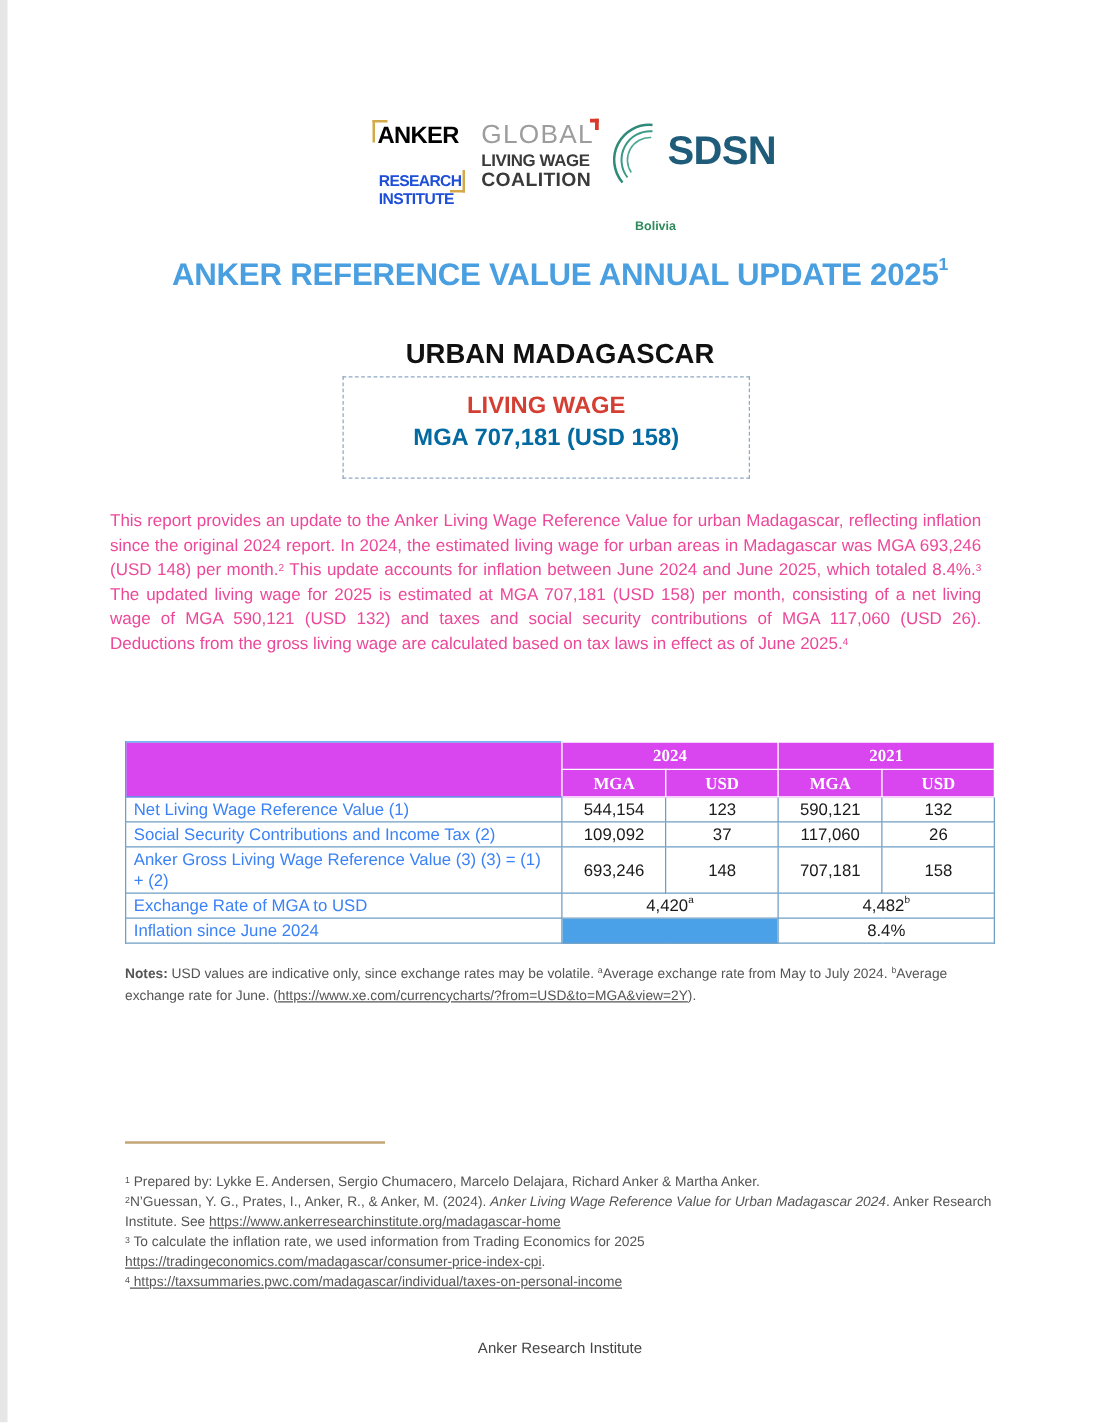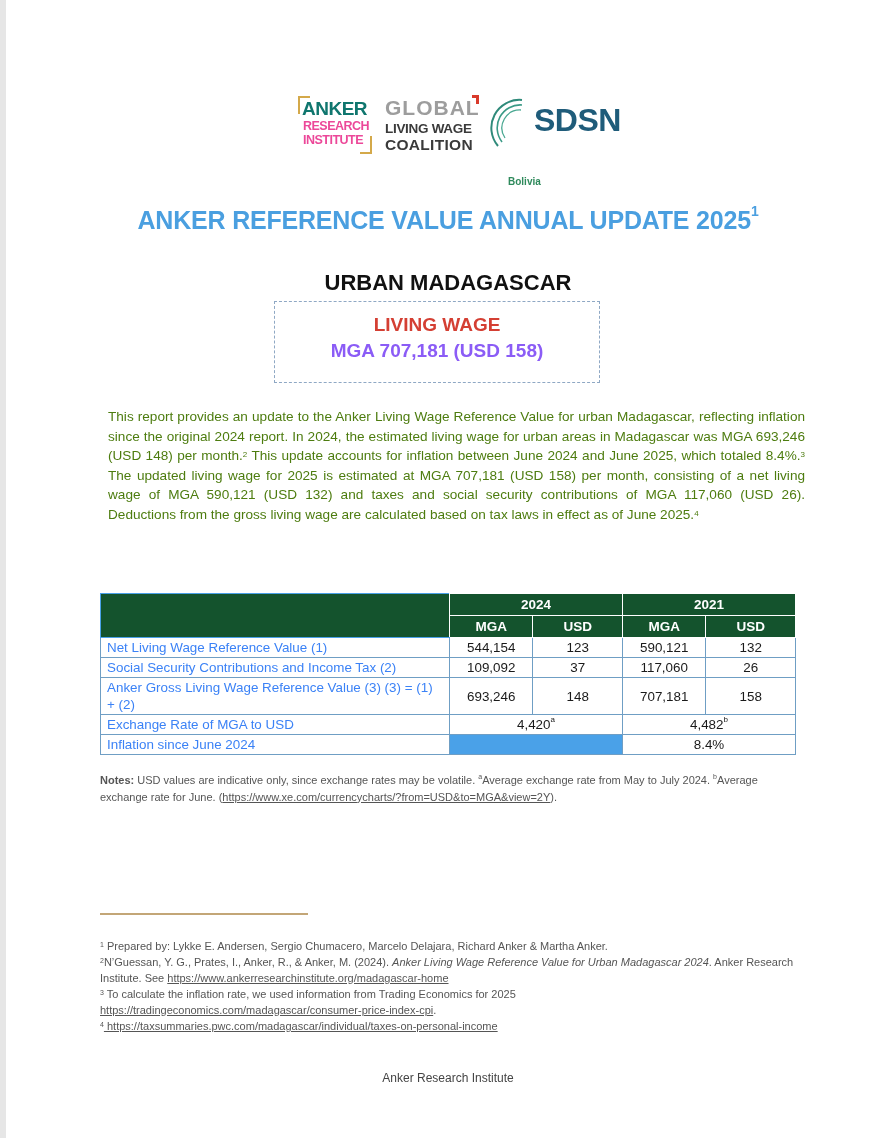--- a/index.html
+++ b/index.html
@@ -17,28 +17,28 @@
   .page { position: absolute; left: 0; top: 0; width: 880px; height: 1138px; }
 
   
   .logos { position: absolute; top: 94px; left: 298px; width: 300px; height: 62px; }
   .logo-anker { position: absolute; left: 0; top: 2px; width: 74px; height: 58px; }
   .logo-anker .brk-tl { position: absolute; left: 0; top: 0; width: 10px; height: 16px;
     border-left: 2px solid #d4a94a; border-top: 2px solid #d4a94a; }
   .logo-anker .brk-br { position: absolute; right: 0; bottom: 0; width: 10px; height: 16px;
     border-right: 2px solid #d4a94a; border-bottom: 2px solid #d4a94a; }
   .logo-anker .l1 { position: absolute; left: 4px; top: 3px; font-size: 19px; font-weight: bold;
-    color: #0f766e; letter-spacing: -0.5px; line-height: 19px; }
+    color: #000000; letter-spacing: -0.5px; line-height: 19px; }
   .logo-anker .l2, .logo-anker .l3 { position: absolute; left: 5px; font-size: 12.5px; font-weight: bold;
-    color: #ec4899; letter-spacing: -0.5px; line-height: 14px; }
+    color: #1d4ed8; letter-spacing: -0.5px; line-height: 14px; margin-top: 19px; }
   .logo-anker .l2 { top: 23px; }
   .logo-anker .l3 { top: 37px; }
 
   .logo-glwc { position: absolute; left: 86px; top: 2px; width: 96px; height: 58px; }
-  .logo-glwc .g1 { position: absolute; left: 1px; top: 1px; font-size: 21px; font-weight: bold;
+  .logo-glwc .g1 { position: absolute; left: 1px; top: 1px; font-size: 21px; font-weight: normal;
     color: #9d9d9d; letter-spacing: 1px; line-height: 22px; }
   .logo-glwc .g2 { position: absolute; left: 1px; top: 25px; font-size: 13.5px; font-weight: bold;
     color: #3a3a3a; line-height: 15px; letter-spacing: -0.3px; }
   .logo-glwc .g3 { position: absolute; left: 1px; top: 40px; font-size: 15.5px; font-weight: bold;
     color: #3a3a3a; line-height: 17px; letter-spacing: 0.3px; }
   .logo-glwc .corner { position: absolute; left: 88px; top: -1px; width: 7px; height: 9px;
     border-top: 3px solid #d93a2b; border-right: 3px solid #d93a2b; box-sizing: border-box; }
 
   .logo-sdsn { position: absolute; left: 190px; top: 0; width: 100px; height: 62px; }
   .logo-sdsn svg { position: absolute; left: 0; top: 0; }
@@ -50,35 +50,35 @@
   .main-title { position: absolute; top: 206px; left: 0; width: 896px; text-align: center;
     font-size: 25px; font-weight: bold; color: #4a9fe0; letter-spacing: -0.2px; }
   .main-title sup { font-size: 14px; vertical-align: top; position: relative; top: -3px; }
 
   .sub-title { position: absolute; top: 270px; left: 0; width: 896px; text-align: center;
     font-size: 22px; font-weight: bold; color: #111; }
 
   .lw-box { position: absolute; left: 274px; top: 301px; width: 326px; height: 82px;
     border: 1px dashed #8fa8c4; box-sizing: border-box; text-align: center; }
   .lw-label { display: block; margin-top: 12px; font-size: 19px; font-weight: bold; color: #d43f33; }
-  .lw-value { display: block; margin-top: 4px; font-size: 19px; font-weight: bold; color: #8b5cf6; }
-
-  .intro { position: absolute; left: 108px; top: 407px; width: 697px;
-    font-size: 13.6px; line-height: 19.6px; color: #4d7c0f; text-align: justify; }
+  .lw-value { display: block; margin-top: 4px; font-size: 19px; font-weight: bold; color: #0369a1; }
+
+  .intro { position: absolute; left: 88px; top: 407px; width: 697px;
+    font-size: 13.6px; line-height: 19.6px; color: #ec4899; text-align: justify; }
   .intro sup { font-size: 8px; vertical-align: top; position: relative; top: -1px; }
 
   .table-caption { position: absolute; left: 100px; top: 564px; width: 700px;
     font-size: 13px; font-weight: bold; color: #111; letter-spacing: -0.2px; }
   .table-caption .tc-num { font-weight: bold; }
 
   table.wage { position: absolute; left: 100px; top: 593px; width: 696px;
     border-collapse: collapse; font-size: 13.4px; color: #1a1a1a; }
   table.wage td, table.wage th { border: 1px solid #6f9ec4; padding: 0 6px; }
-  table.wage th { background: #14532d; color: #ffffff; font-weight: bold; font-size: 13.5px;
-    height: 21px; text-align: center; border-color: #ffffff; }
+  table.wage th { background: #d946ef; color: #ffffff; font-weight: bold; font-size: 13.5px;
+    height: 21px; text-align: center; border-color: #ffffff; font-family: Liberation Serif, serif; }
   table.wage th.blank { border-color: #4aa1e8; border-right-color: #ffffff; }
   table.wage td { height: 19px; }
   table.wage td.label { text-align: left; color: #3b82f6; width: 334px; }
   table.wage td.num { text-align: center; }
   table.wage tr.tall td { height: 36px; line-height: 17px; }
   table.wage td.fill { background: #4aa1e8; }
   table.wage sup { font-size: 8px; vertical-align: top; position: relative; top: -2px; }
 
   .notes { position: absolute; left: 100px; top: 768px; width: 700px;
     font-size: 11px; line-height: 17px; color: #555; }

